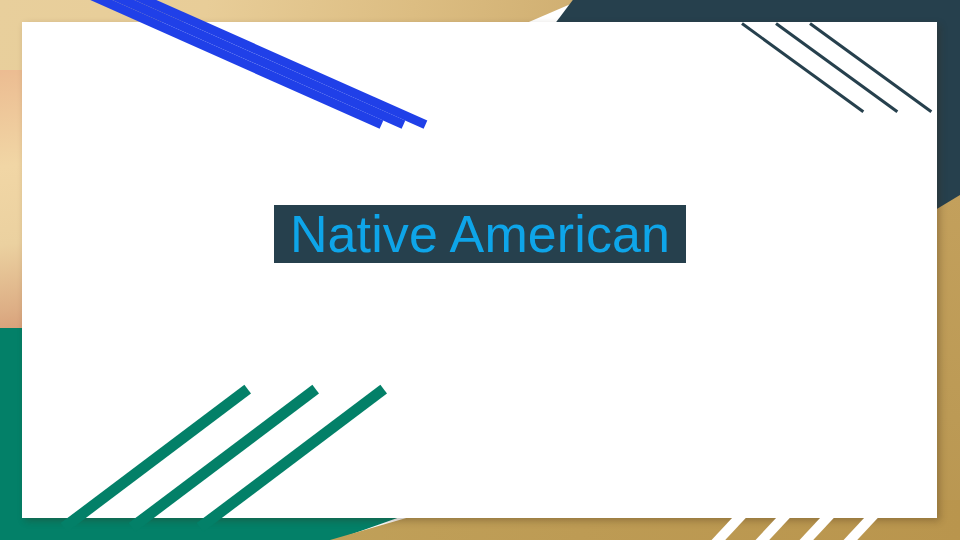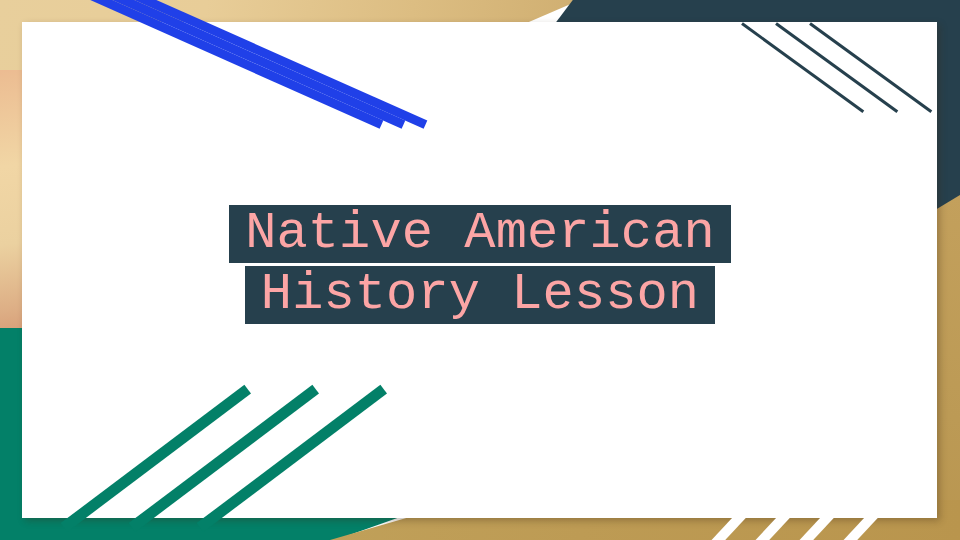--- a/index.html
+++ b/index.html
@@ -181,29 +181,28 @@
   
   .title-block {
     position: absolute;
     left: 0; top: 205px;
     width: 960px;
     text-align: center;
     line-height: 0;
   }
   .title-line {
     display: inline-block;
-    color: #fca5a5;
+    color: #0ea5e9;
     background: #26404d;
     font-size: 52px;
     line-height: 58px;
     font-weight: 400;
     letter-spacing: 0.1px;
     padding: 0 16px;
     white-space: nowrap;
-    font-family: Liberation Mono, monospace;
   }
   .title-row { display: block; }
   .title-row + .title-row { margin-top: 3px; }
 </style>
 </head>
 <body>
 
 <div class="slide">
 
   <div class="bg-photo">
@@ -239,16 +238,15 @@
 
   <div class="stripes stripes-br">
     <span></span>
     <span></span>
     <span></span>
     <span></span>
   </div>
 
   <div class="title-block">
     <span class="title-row"><span class="title-line">Native American</span></span>
-    <span class="title-row"><span class="title-line">History Lesson</span></span>
   </div>
 
 </div>
 
 </body></html>

